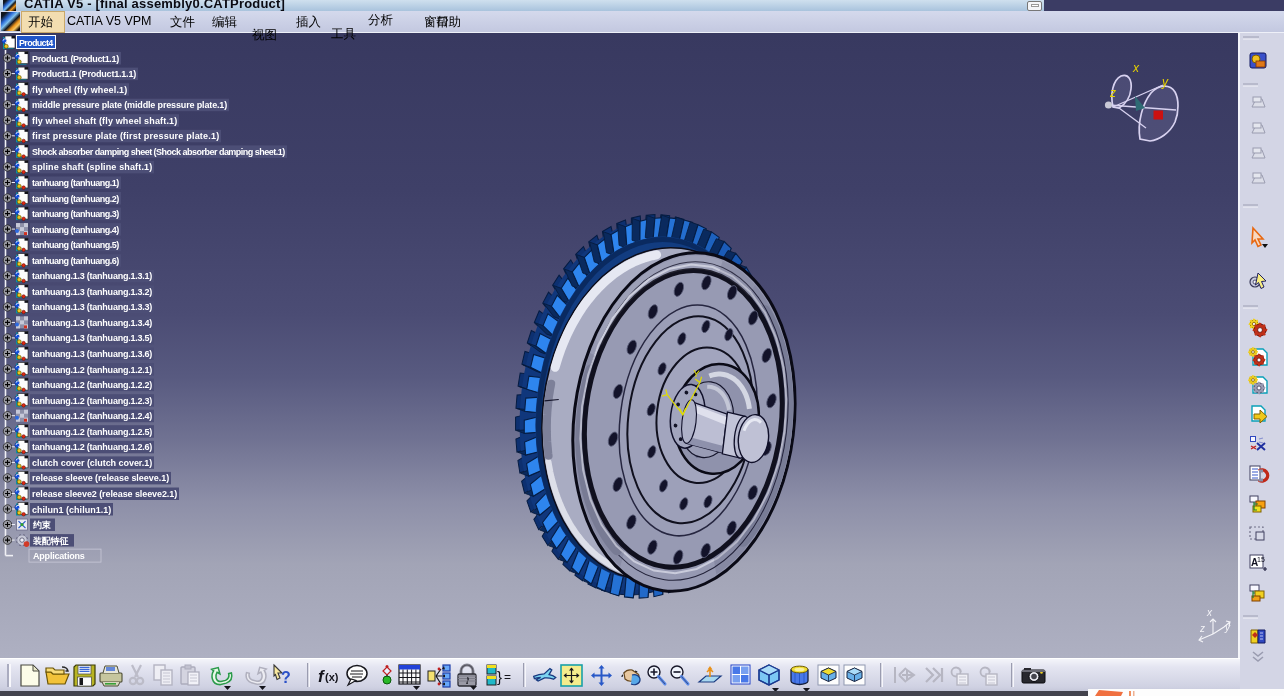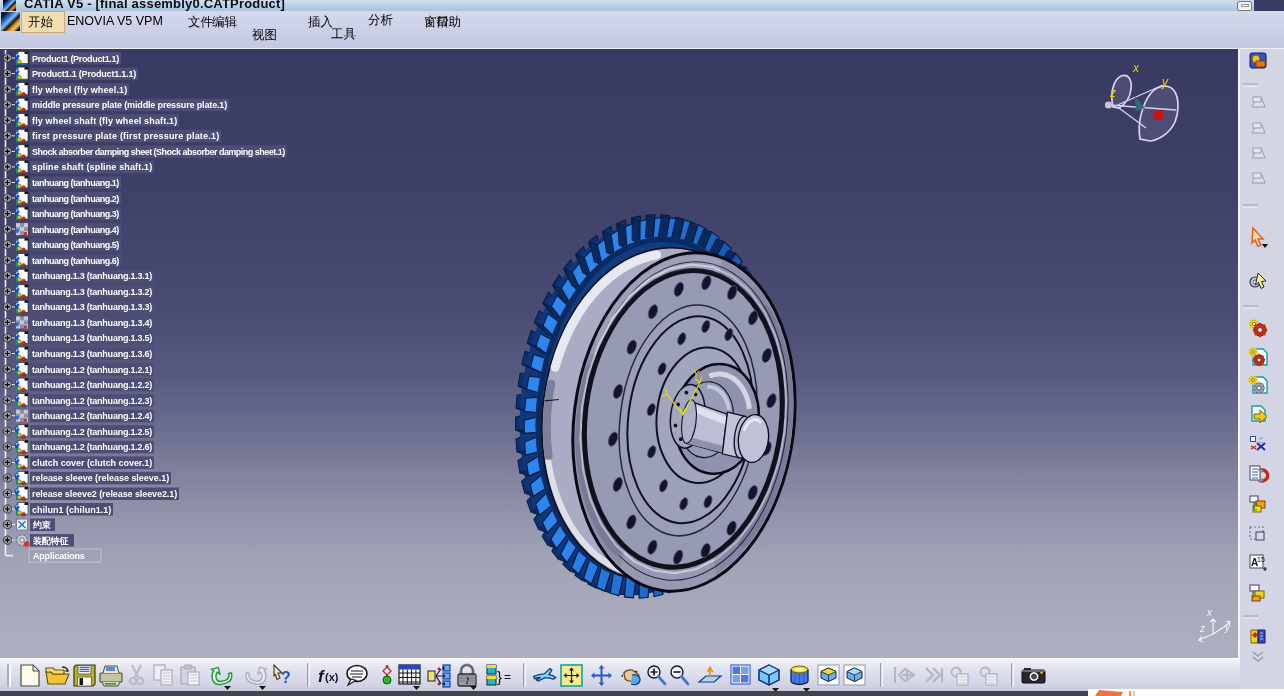--- a/index.html
+++ b/index.html
@@ -1,18 +1,18 @@
 <!DOCTYPE html>
 <html><head><meta charset="utf-8"><style>
 * { margin:0; padding:0; box-sizing:border-box; }
 body { font-family:"Liberation Sans",sans-serif; width:1284px; height:696px; overflow:hidden; position:relative; background:#3b3c64; }
-#titlebar { position:absolute; left:0; top:0; width:1254px; height:11px; background:linear-gradient(180deg,#cfe0ee,#a9c3dd); overflow:hidden; }
+#titlebar { position:absolute; left:0; top:0; width:1044px; height:11px; background:linear-gradient(180deg,#cfe0ee,#a9c3dd); overflow:hidden; }
 #titlebar .t { position:absolute; left:24px; top:-4px; font-size:13px; font-weight:bold; color:#0a0a12; letter-spacing:0.2px; }
 #titlebar .ic { position:absolute; left:3px; top:0px; width:13px; height:11px; background:linear-gradient(135deg,#10141c 15%,#2a6ad8 35%,#7ec0f0 48%,#14181f 60%,#e89018 75%,#181008 92%); }
-#menubar { position:absolute; left:0; top:11px; width:1284px; height:38px; background:linear-gradient(180deg,#d4d9ec,#c3c8e0); font-size:12.5px; color:#000; border-bottom:1px solid #eef0f8; }
+#menubar { position:absolute; left:0; top:11px; width:1284px; height:22px; background:linear-gradient(180deg,#d4d9ec,#c3c8e0); font-size:12.5px; color:#000; border-bottom:1px solid #eef0f8; }
 #menubar .hl { position:absolute; left:21px; top:0px; width:44px; height:22px; background:#f2ddb0; border:1px solid #caa96a; }
 #menubar .ks { position:absolute; left:28px; top:3px; }
 #menuicon { position:absolute; left:1px; top:1px; width:19px; height:19px; background:linear-gradient(135deg,#10141c 15%,#2a6ad8 32%,#7ec0f0 45%,#14181f 58%,#e89018 70%,#f8c860 80%,#181008 92%); }
 #viewport { position:absolute; left:0; top:33px; width:1284px; height:625px;
   background:linear-gradient(180deg,#383960 0%,#3f4068 25%,#4b4c74 45%,#585a80 55%,#707292 65%,#8d8fa8 75%,#a2a4b6 85%,#aeb0c2 100%); }
 #rightbar { position:absolute; left:1238px; top:33px; width:46px; height:658px; background:#d3d5e5; border-left:2px solid #f4f5fa; }
 #bottombar { position:absolute; left:0; top:658px; width:1240px; height:33px; background:linear-gradient(180deg,#f4f5fa 0%,#e4e5f1 25%,#cfd1e2 88%,#c6c8da 100%); border-top:1px solid #fff; }
 #strip { position:absolute; left:0; top:691px; width:1284px; height:5px; background:#43434d; }
 #strip .win { position:absolute; left:1088px; top:-2px; width:196px; height:7px; background:#fdfdfd; }
 .tl { font-size:9px; fill:#fff; font-family:"Liberation Sans",sans-serif; font-weight:bold; letter-spacing:-0.2px; }
@@ -1067,21 +1067,21 @@
     <div class="ic"></div>
     <span class="t">CATIA V5 - [final assembly0.CATProduct]</span>
     <div style="position:absolute;right:2px;top:1px;width:15px;height:10px;background:#f4f5f8;border:1.5px solid #777;border-radius:2px">
       <div style="position:absolute;left:3px;top:2px;width:8px;height:3px;background:#fff;border:1px solid #999"></div>
     </div>
   </div>
 <div id="menubar">
     <div id="menuicon"></div>
     <div class="hl"></div>
     <span class="ks">开始</span>
-    <span style="position:absolute;left:67px;top:3px">ENOVIA V5 VPM</span>
-    <span style="position:absolute;left:188px;top:3px">文件</span>
+    <span style="position:absolute;left:67px;top:3px">CATIA V5 VPM</span>
+    <span style="position:absolute;left:170px;top:3px">文件</span>
     <span style="position:absolute;left:212px;top:3px">编辑</span>
     <span style="position:absolute;left:252px;top:16px">视图</span>
-    <span style="position:absolute;left:308px;top:3px">插入</span>
+    <span style="position:absolute;left:296px;top:3px">插入</span>
     <span style="position:absolute;left:331px;top:15px">工具</span>
     <span style="position:absolute;left:368px;top:1px">分析</span>
     <span style="position:absolute;left:424px;top:3px">窗口</span>
     <span style="position:absolute;left:436px;top:3px">帮助</span>
   </div>
 </body></html>

